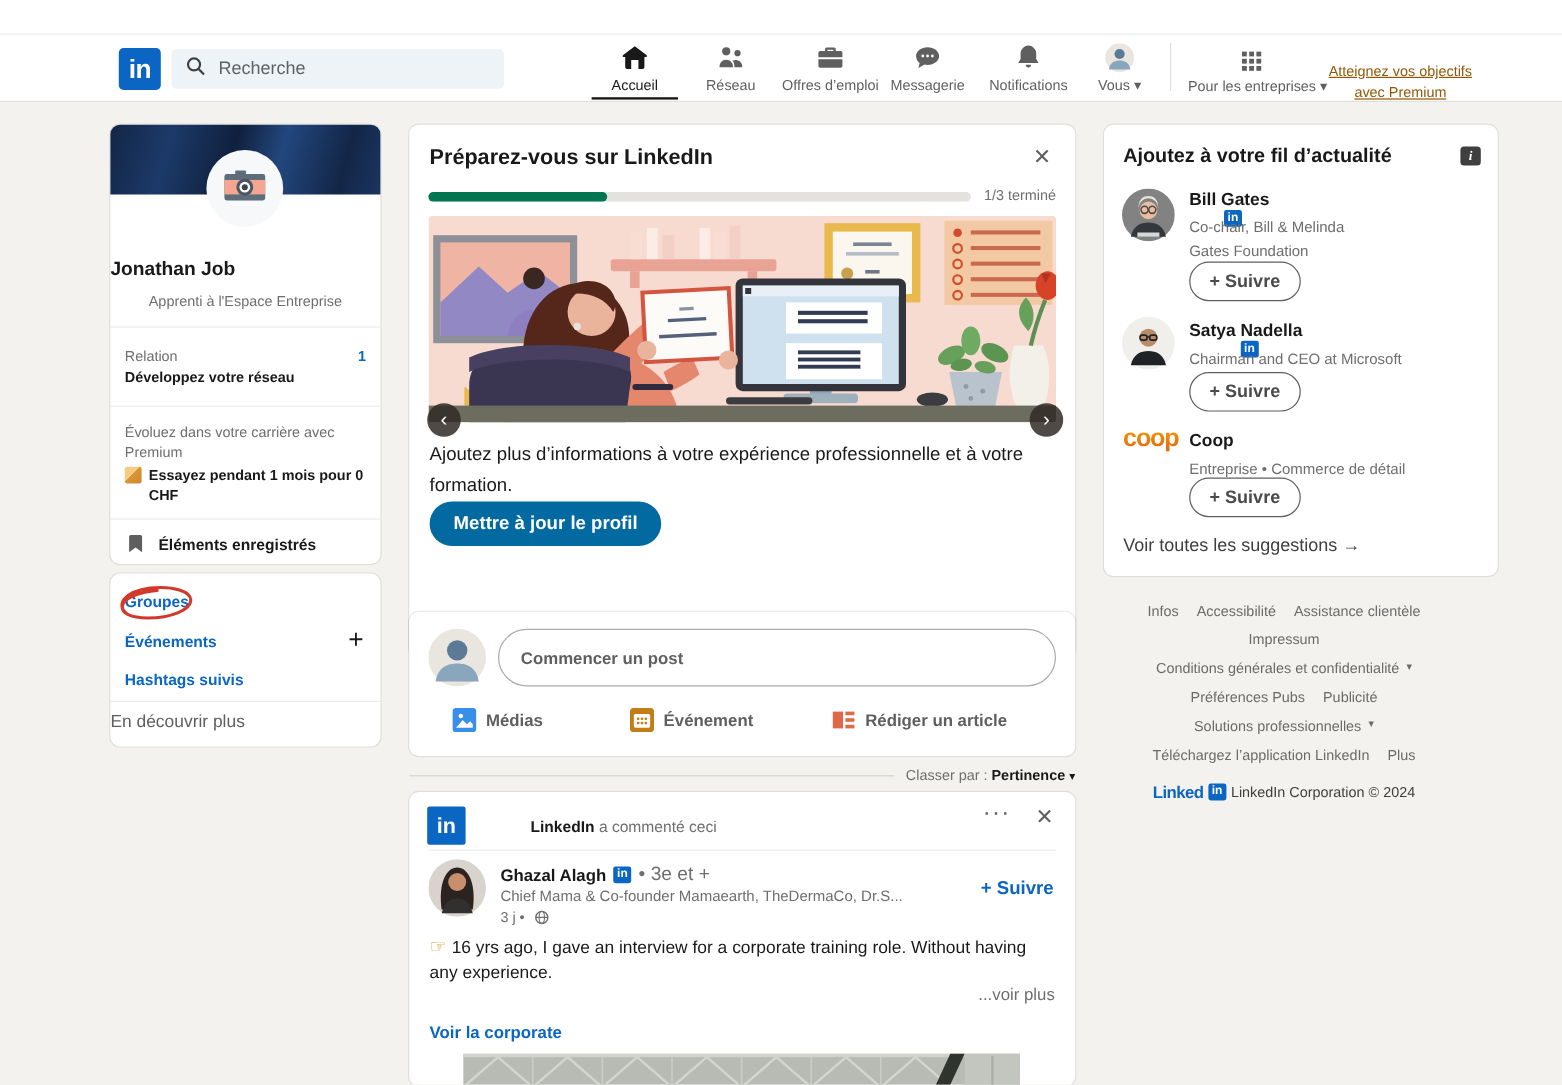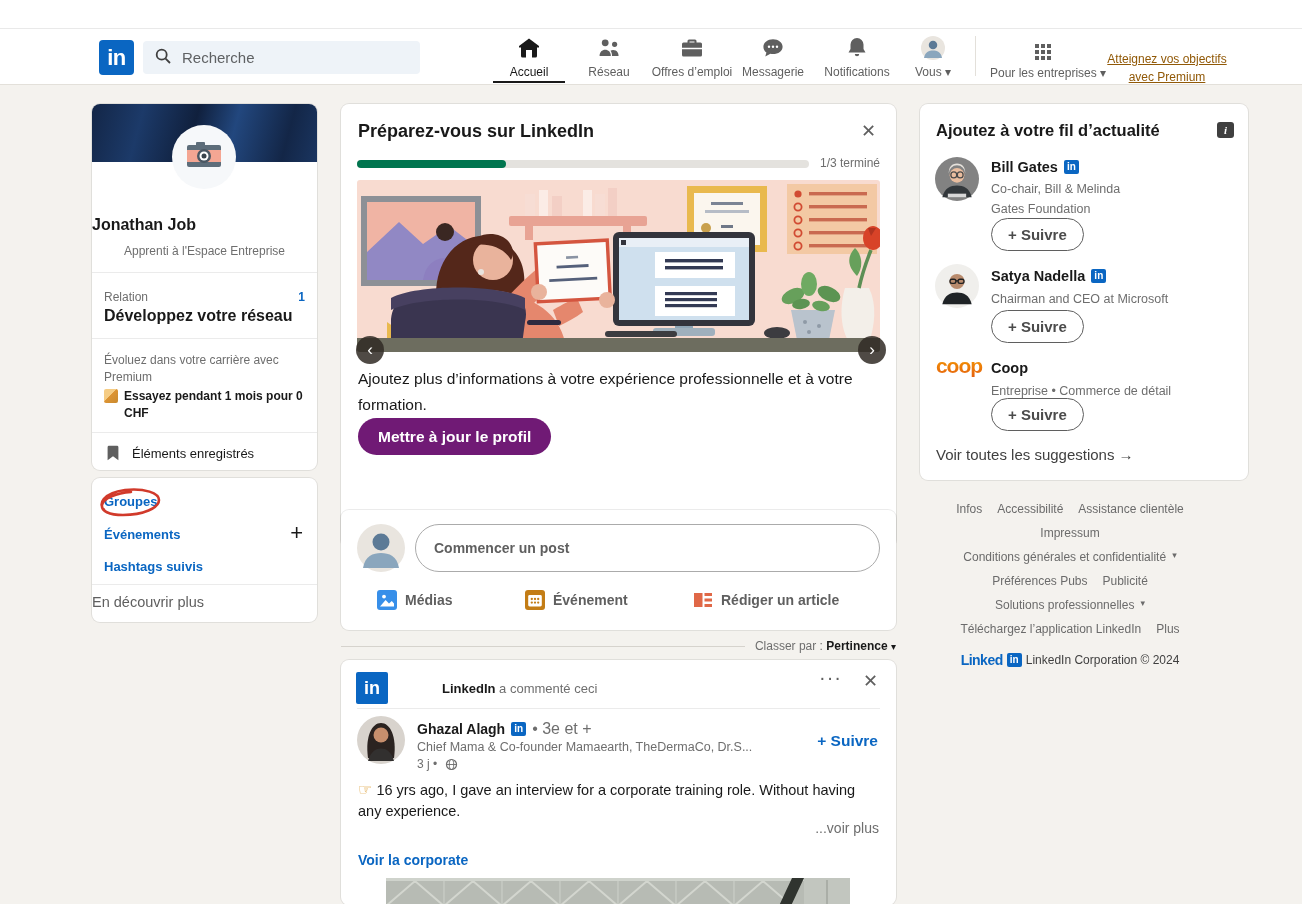--- a/index.html
+++ b/index.html
@@ -30,47 +30,47 @@
   
   .profile-card{left:92px;top:104px;width:225px;height:366px;}
   .banner{position:absolute;top:0;left:0;right:0;height:58px;border-radius:8px 8px 0 0;
     background:linear-gradient(105deg,#132647 0%,#1c3a69 22%,#10203d 45%,#22477e 62%,#132647 85%,#1a3560 100%);}
   .avatar-xl{position:absolute;left:80px;top:21px;width:64px;height:64px;border-radius:50%;background:#f6f8fa;
     display:flex;align-items:center;justify-content:center;}
   .p-name{position:absolute;top:112px;left:0;right:0;text-align:left;font-size:16px;font-weight:600;color:#191919;}
   .p-headline{position:absolute;top:140px;left:0;right:0;text-align:center;font-size:12px;color:#6e6e6e;}
   .rel-label{position:absolute;top:186px;left:12px;font-size:12px;color:#6e6e6e;}
   .rel-count{position:absolute;top:186px;right:12px;font-size:12px;font-weight:700;color:#0a66c2;}
-  .rel-sub{position:absolute;top:203px;left:12px;font-size:16px;font-weight:600;color:#191919;text-align:center;}
+  .rel-sub{position:absolute;top:203px;left:12px;font-size:12px;font-weight:600;color:#191919;text-align:center;}
   .prem-hint{position:absolute;top:248px;left:12px;width:195px;font-size:12px;line-height:17px;color:#6e6e6e;}
   .prem-cta{position:absolute;top:284px;left:12px;width:200px;font-size:12px;line-height:17px;font-weight:600;color:#191919;padding-left:20px;box-sizing:border-box;}
   .prem-sq{position:absolute;left:0;top:1px;width:14px;height:14px;border-radius:2px;
     background:linear-gradient(135deg,#f5cc84 0%,#f5cc84 45%,#dd9434 45%,#c98a2e 100%);}
-  .saved-row{position:absolute;top:340px;left:12px;display:flex;align-items:center;font-size:13px;font-weight:400;color:#191919;cursor:pointer;}
+  .saved-row{position:absolute;top:340px;left:12px;display:flex;align-items:center;font-size:13px;font-weight:700;color:#191919;cursor:pointer;}
   .saved-row svg{margin-right:10px;}
   
   .shortcuts-card{left:92px;top:478px;width:225px;height:144px;}
   .sc-link{position:absolute;left:12px;font-size:13px;font-weight:600;color:#0a66c2;cursor:pointer;}
   .sc-plus{position:absolute;right:14px;top:42px;font-size:22px;font-weight:400;color:#191919;cursor:pointer;}
   .annotation{position:absolute;left:1px;top:7px;pointer-events:none;}
   .discover{position:absolute;top:116px;left:0;right:0;text-align:left;font-size:14.5px;color:#5f5f5f;cursor:pointer;}
   
   .onboarding{left:341px;top:104px;width:555px;height:444px;}
   .ob-title{position:absolute;left:17px;top:17px;font-size:18px;font-weight:600;color:#191919;}
   .icon-btn{position:absolute;color:#5f5f5f;font-size:18px;cursor:pointer;line-height:18px;}
   .ob-close{right:20px;top:18px;}
   .progress-track{position:absolute;left:16px;top:56px;width:452px;height:8px;border-radius:4px;background:#e4e2de;}
   .progress-fill{width:33%;height:8px;border-radius:4px;background:#01754f;}
   .progress-label{position:absolute;right:16px;top:52px;font-size:12px;color:#6e6e6e;}
   .illu{position:absolute;left:16px;top:76px;width:523px;height:172px;border-radius:3px;overflow:hidden;}
   .car-arrow{position:absolute;top:232px;width:28px;height:28px;border-radius:50%;background:rgba(48,42,36,.85);
     color:#fff;font-size:17px;display:flex;align-items:center;justify-content:center;cursor:pointer;z-index:3;}
   .car-prev{left:15px;} .car-next{right:10px;}
   .ob-body{position:absolute;left:17px;top:262px;width:505px;font-size:15.5px;line-height:26px;color:#191919;}
-  .ob-cta{position:absolute;left:17px;top:314px;height:37px;border-radius:19px;background:#701a75;color:#fff;border:none;
+  .ob-cta{position:absolute;left:17px;top:314px;height:37px;border-radius:19px;background:#0369a1;color:#fff;border:none;
     font-size:15.5px;font-weight:600;padding:0 20px;cursor:pointer;font-family:"Liberation Sans",sans-serif;}
   
   .composer{left:341px;top:510px;width:555px;height:120px;}
   .c-avatar{position:absolute;left:16px;top:14px;}
   .c-input{position:absolute;left:74px;top:14px;right:16px;height:46px;border:1px solid #ababab;border-radius:24px;
     line-height:46px;padding-left:18px;font-size:14px;font-weight:600;color:#5f5f5f;cursor:pointer;}
   .c-act{position:absolute;top:80px;display:flex;align-items:center;font-size:14px;font-weight:600;color:#5f5f5f;cursor:pointer;}
   .c-act svg{margin-right:8px;}
   .act1{left:36px;}.act2{left:184px;}.act3{left:352px;}
   
@@ -98,21 +98,21 @@
   .pointer-glyph{color:#d9982b;font-size:16px;}
   .p-more{position:absolute;right:17px;top:160px;font-size:14px;color:#6e6e6e;cursor:pointer;}
   .p-translate{position:absolute;left:17px;top:192px;font-size:14px;font-weight:700;color:#0a66c2;cursor:pointer;}
   .p-image{position:absolute;left:45px;top:218px;width:464px;height:30px;}
   
   .sugg{left:920px;top:104px;width:328px;height:376px;}
   .s-title{position:absolute;left:16px;top:17px;font-size:16.5px;font-weight:600;color:#191919;}
   .s-info{position:absolute;right:14px;top:18px;width:17px;height:16px;background:#3f3f3f;border-radius:3px;color:#fff;
     font-family:"Liberation Serif",serif;font-style:italic;font-weight:bold;font-size:11px;text-align:center;line-height:16px;cursor:pointer;}
   .s-avatar{position:absolute;left:15px;}
-  .s-name{position:absolute;left:71px;font-size:14.5px;font-weight:600;color:#191919;display:flex;align-items:center;}
+  .s-name{position:absolute;left:71px;font-size:14.5px;font-weight:600;color:#191919;display:flex;align-items:center;flex-direction:column;}
   .s-head{position:absolute;left:71px;width:165px;font-size:12.5px;line-height:20px;color:#6e6e6e;}
   .s-btn{position:absolute;left:71px;height:33px;border:1px solid #5f5f5f;border-radius:17px;background:#fff;
     font-size:15px;font-weight:600;color:#4b4b4b;padding:0 16px;cursor:pointer;font-family:"Liberation Sans",sans-serif;}
   .coop-logo{position:absolute;left:13px;top:250px;width:52px;text-align:center;font-size:21px;font-weight:800;
     letter-spacing:-1px;color:#ef7d00;background:linear-gradient(180deg,#f6a100,#e45e10);
     -webkit-background-clip:text;background-clip:text;-webkit-text-fill-color:transparent;}
   .see-all{position:absolute;left:16px;top:342px;font-size:15px;color:#3f3f3f;cursor:pointer;}
   
   .rfooter{position:absolute;left:930px;top:496px;width:280px;font-size:12px;color:#6b6b6b;}
   .f-row{position:absolute;left:0;right:0;display:flex;justify-content:center;gap:15px;white-space:nowrap;}

